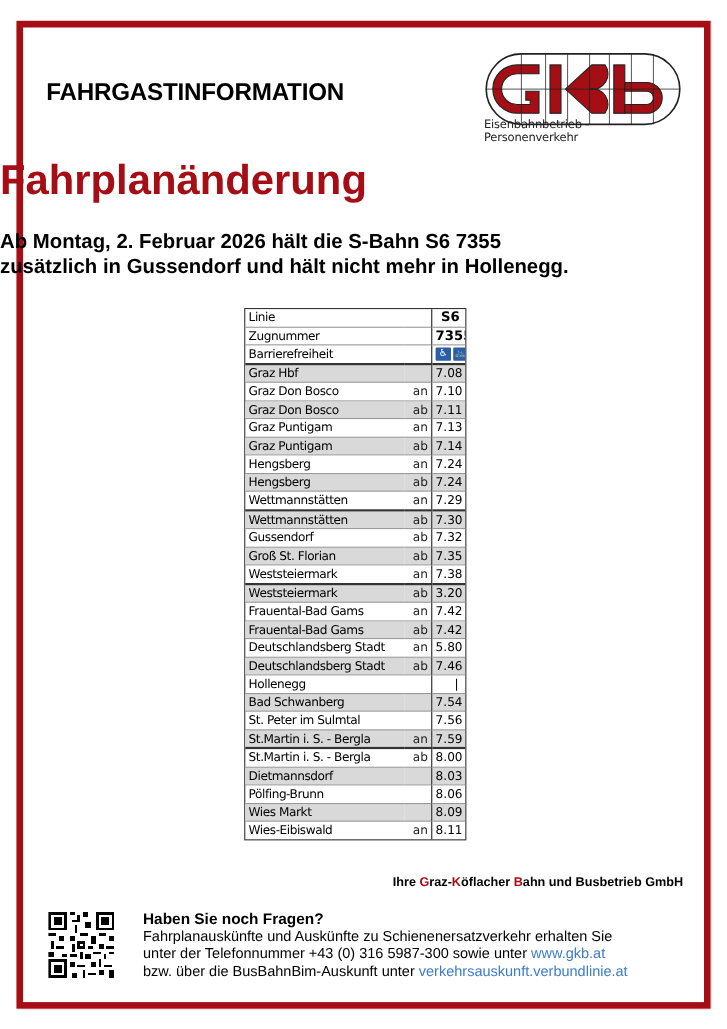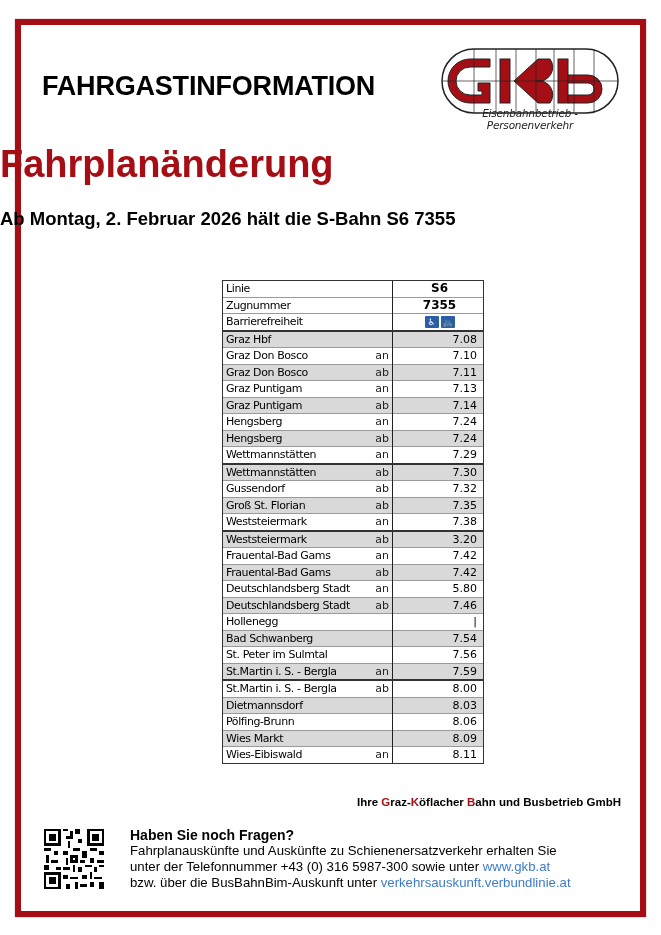--- a/index.html
+++ b/index.html
@@ -1,23 +1,23 @@
 <!DOCTYPE html>
 <html><head>
 <meta charset="utf-8">
 <style>
   html, body { margin: 0; padding: 0; background: #ffffff; }
   body { width: 661px; height: 935px; position: relative; overflow: hidden; font-family: "Liberation Sans", sans-serif; color: #000; }
   .frame { position: absolute; left: 15px; top: 19px; width: 619px; height: 886px; border: 6px solid #a50e14; box-shadow: 0 0 1px #c05055; }
-  .title-main { position: absolute; left: 42px; top: 71px; font-size: 27px; font-weight: bold; letter-spacing: -0.2px; }
+  .title-main { position: absolute; left: 42px; top: 71px; font-size: 22px; font-weight: bold; letter-spacing: -0.2px; }
   .logo { position: absolute; left: 440px; top: 40px; width: 180px; height: 84px; }
-  .logo-sub { position: absolute; left: 440px; top: 107px; width: 180px; text-align: center; font-size: 10.5px; color: #222; font-family: "DejaVu Sans", sans-serif; letter-spacing: -0.2px; font-style: italic; }
+  .logo-sub { position: absolute; left: 440px; top: 107px; width: 180px; font-size: 10.5px; color: #222; font-family: "DejaVu Sans", sans-serif; letter-spacing: -0.2px; }
   .headline { position: absolute; left: 0; width: 661px; top: 143px; text-align: left; font-size: 38px; font-weight: bold; color: #a50e14; }
   .subline { position: absolute; left: 0; width: 661px; top: 207px; text-align: left; font-size: 18.5px; font-weight: bold; line-height: 23px; }
-  .table-wrap { position: absolute; left: 222px; top: 280px; width: 262px; border: 1.5px solid #333; box-sizing: border-box; font-family: "DejaVu Sans", sans-serif; font-size: 11px; }
+  .table-wrap { position: absolute; left: 222px; top: 280px; width: 202px; border: 1.5px solid #333; box-sizing: border-box; font-family: "DejaVu Sans", sans-serif; font-size: 11px; }
   table { border-collapse: collapse; width: 100%; table-layout: fixed; }
   td { height: 15.5px; padding: 0 3px; white-space: nowrap; overflow: hidden; line-height: 15px; border-top: 1px solid #9a9a9a; }
   tr:first-child td { border-top: none; }
   td.st { width: 139px; padding-left: 3px; letter-spacing: -0.4px; }
   td.aa { width: 18px; text-align: right; padding-right: 3px; color: #222; border-right: 1.5px solid #222; }
   td.tm { text-align: right; padding-right: 6px; }
   tr.gray td { background: #d9d9d9; }
   tr.thick td { border-top: 2px solid #333; }
   tr.hdr td.tm { text-align: center; font-weight: bold; font-size: 12px; padding-right: 0; }
   .acc { display: inline-flex; gap: 2px; vertical-align: middle; }
@@ -55,20 +55,21 @@
     <line x1="114" y1="2" x2="114" y2="66"></line>
     <line x1="134" y1="2" x2="134" y2="66"></line>
     <line x1="154" y1="2" x2="154" y2="66"></line>
   </g>
 </svg>
 <div class="logo-sub">Eisenbahnbetrieb - Personenverkehr</div>
 
 <div class="headline">Fahrplanänderung</div>
 <div class="subline">
   <div>Ab Montag, 2. Februar 2026 hält die S-Bahn S6 7355</div>
+  <div>zusätzlich in Gussendorf und hält nicht mehr in Hollenegg.</div>
 </div>
 
 <div class="table-wrap">
   <table>
     <tbody id="tbody">
       <tr class="hdr">
         <td class="st">Linie</td>
         <td class="aa"></td>
         <td class="tm">S6</td>
       </tr>

